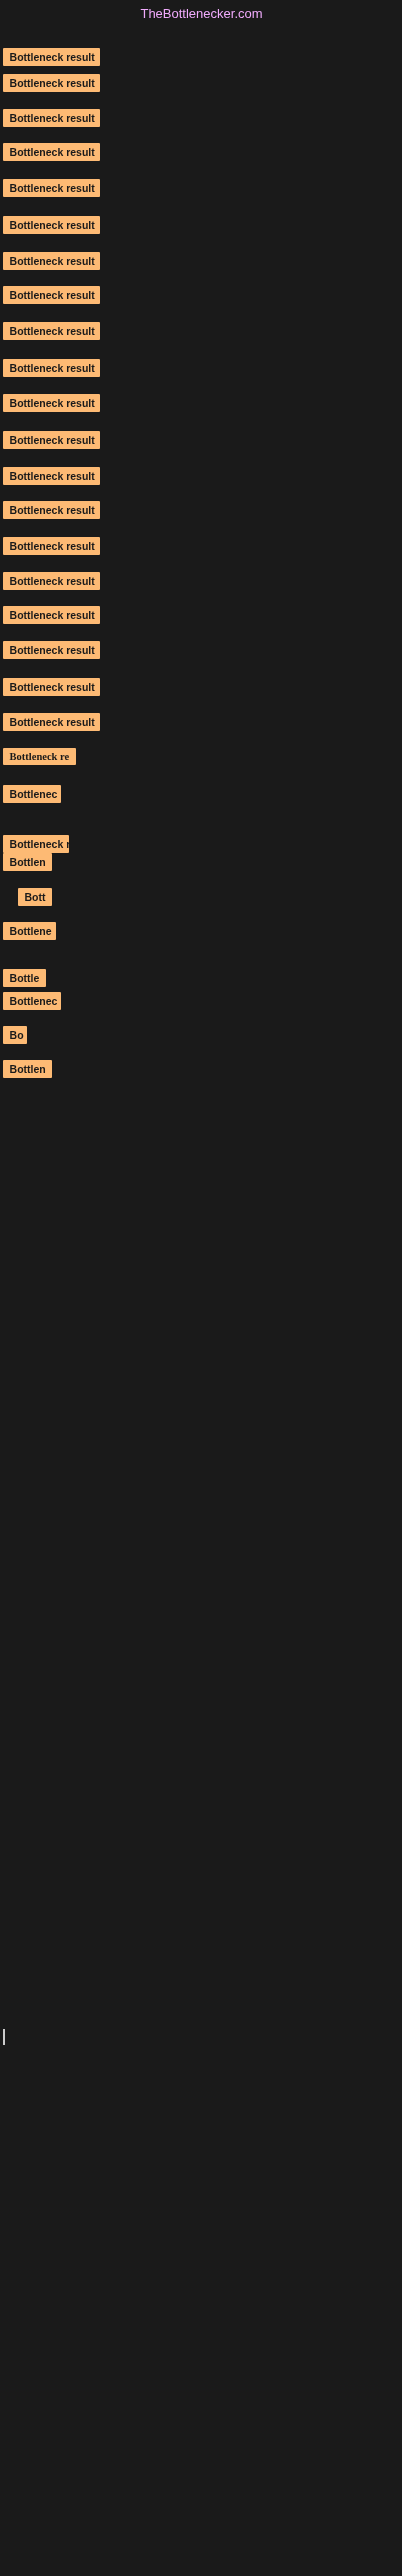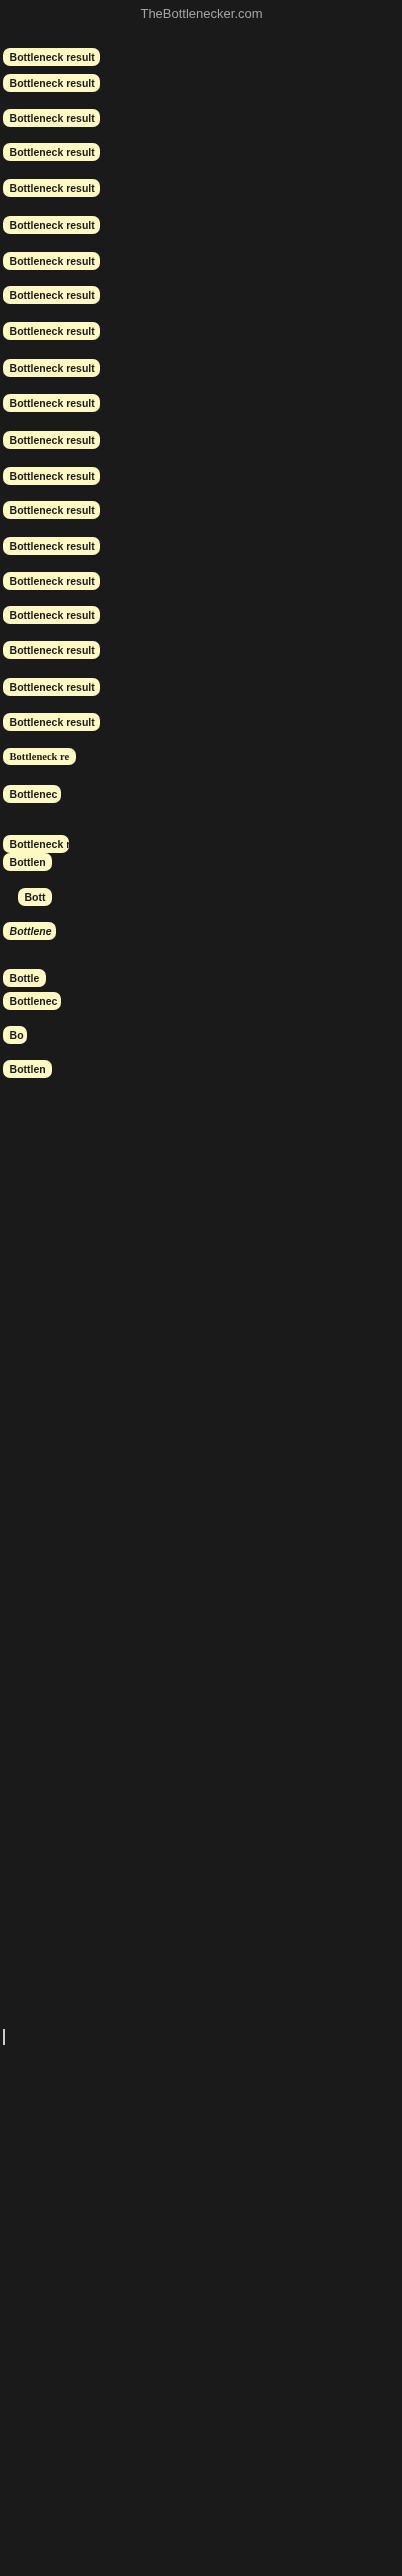--- a/index.html
+++ b/index.html
@@ -11,34 +11,34 @@
     body {
       width: 403px;
       min-height: 2576px;
       background-color: #1a1a1a;
       font-family: Arial, sans-serif;
       position: relative;
     }
 
     .site-title {
       text-align: center;
-      color: #a3a3a3;
+      color: #f0abfc;
       font-size: 13px;
       padding: 6.4px 0;
       font-weight: normal;
     }
 
     .bottleneck-badge {
-      background-color: #fef9c3;
+      background-color: #fdba74;
       color: #1a1a1a;
       font-size: 10.5px;
       font-weight: bold;
       padding: 3.2px 6.4px;
       display: inline-block;
-      border-radius: 7px;
+      border-radius: 1px;
       white-space: nowrap;
       overflow: hidden;
     }
 
     .cursor-line {
       position: absolute;
       left: 3.2px;
       width: 1.6px;
       height: 16px;
       background-color: #cccccc;
@@ -68,21 +68,21 @@
     <div style="position: absolute; top: 544px; left: 3.2px;"><span class="bottleneck-badge" style="max-width: 97px;">Bottleneck result</span></div>
     <div style="position: absolute; top: 578px; left: 3.2px;"><span class="bottleneck-badge" style="max-width: 97px;">Bottleneck result</span></div>
     <div style="position: absolute; top: 613px; left: 3.2px;"><span class="bottleneck-badge" style="max-width: 97px;">Bottleneck result</span></div>
     <div style="position: absolute; top: 650px; left: 3.2px;"><span class="bottleneck-badge" style="max-width: 97px;">Bottleneck result</span></div>
     <div style="position: absolute; top: 685px; left: 3.2px;"><span class="bottleneck-badge" style="max-width: 97px;">Bottleneck result</span></div>
     <div style="position: absolute; top: 720px; left: 3.2px;"><span class="bottleneck-badge" style="max-width: 76px; font-family: Liberation Serif, serif;">Bottleneck re</span></div>
     <div style="position: absolute; top: 757px; left: 3.2px;"><span class="bottleneck-badge" style="max-width: 58px;">Bottlenec</span></div>
     <div style="position: absolute; top: 791px; left: 3.2px;"><span class="bottleneck-badge" style="max-width: 66px; margin-top: 16px;">Bottleneck r</span></div>
     <div style="position: absolute; top: 825px; left: 3.2px;"><span class="bottleneck-badge" style="max-width: 50px;">Bottlen</span></div>
     <div style="position: absolute; top: 860px; left: 18px;"><span class="bottleneck-badge" style="max-width: 37px;">Bott</span></div>
-    <div style="position: absolute; top: 894px; left: 3.2px;"><span class="bottleneck-badge" style="max-width: 53px; font-style: italic;">Bottlene</span></div>
+    <div style="position: absolute; top: 894px; left: 3.2px;"><span class="bottleneck-badge" style="max-width: 53px;">Bottlene</span></div>
     <div style="position: absolute; top: 929px; left: 3.2px; margin-top: 12px;"><span class="bottleneck-badge" style="max-width: 45px;">Bottle</span></div>
     <div style="position: absolute; top: 964px; left: 3.2px;"><span class="bottleneck-badge" style="max-width: 58px;">Bottlenec</span></div>
     <div style="position: absolute; top: 998px; left: 3.2px;"><span class="bottleneck-badge" style="max-width: 24px;">Bo</span></div>
     <div style="position: absolute; top: 1032px; left: 3.2px;"><span class="bottleneck-badge" style="max-width: 50px;">Bottlen</span></div>
   </div>
 
 <div class="cursor-line" id="cursor-line" style="top: 2029px;"></div>
 
 
 </body></html>

